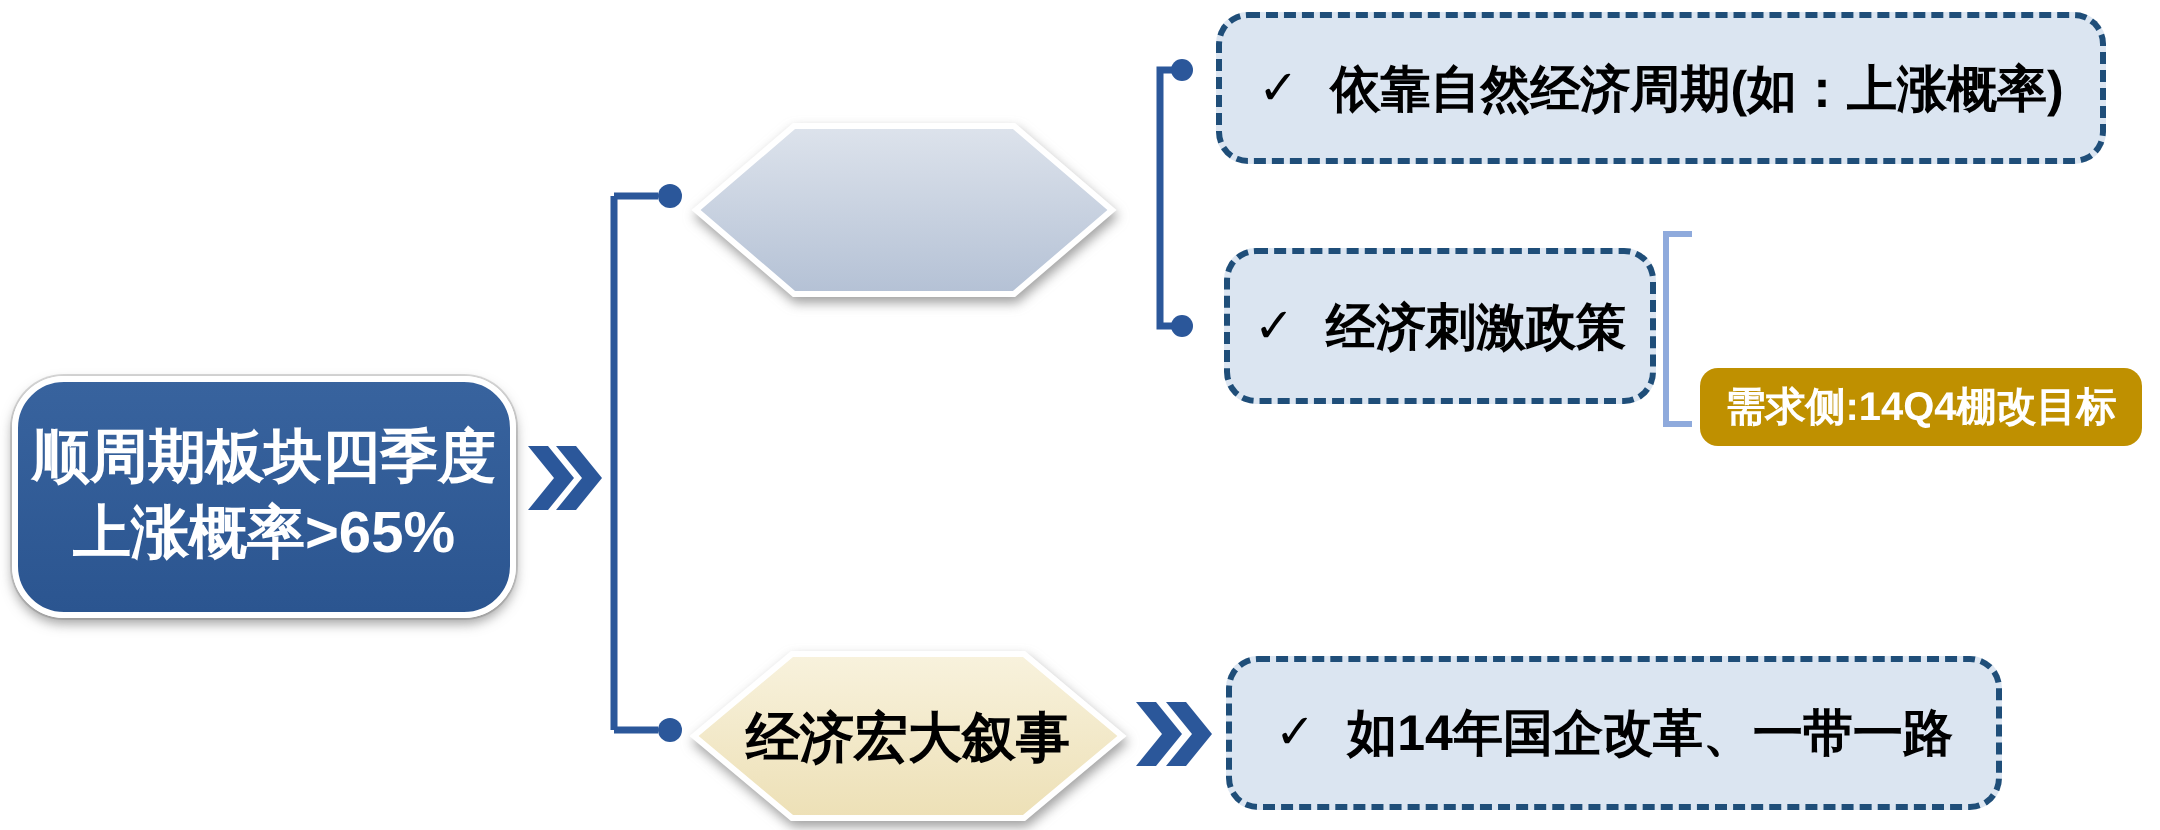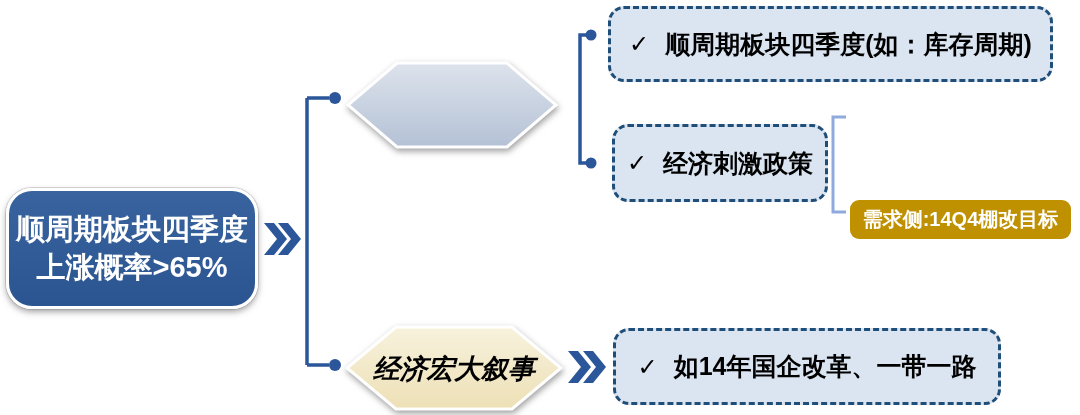--- a/index.html
+++ b/index.html
@@ -14,40 +14,40 @@
     box-shadow:0 3px 6px rgba(90,90,90,.55), 0 0 0 1px rgba(150,150,150,.35);
     display:flex;flex-direction:column;justify-content:center;align-items:center;
     color:#ffffff;font-weight:bold;font-size:29px;line-height:1.3;text-align:center;
   }
 
   .hex-label{
     position:absolute;display:flex;justify-content:center;align-items:center;
     color:#000;font-weight:bold;font-size:27px;text-align:center;
   }
   .hex-label.top{left:345px;top:60px;width:214px;height:88px;}
-  .hex-label.bottom{left:344px;top:325px;width:220px;height:87px;font-style:italic;}
+  .hex-label.bottom{left:344px;top:325px;width:220px;height:87px;}
 
   .dashed-box{
     position:absolute;box-sizing:border-box;
     border:3px dashed #1F4E79;border-radius:16px;background:#DBE5F1;
     display:flex;justify-content:center;align-items:center;
     color:#000;font-weight:bold;font-size:25px;white-space:nowrap;
   }
   .dashed-box .check{margin-right:16px;font-size:24px;}
   .box-top{left:608px;top:6px;width:445px;height:76px;}
   .box-mid{left:612px;top:124px;width:216px;height:78px;}
   .box-bottom{left:613px;top:328px;width:388px;height:77px;}
 
   .gold-box{
     position:absolute;box-sizing:border-box;border-radius:9px;background:#BF9000;
     display:flex;justify-content:center;align-items:center;
     color:#ffffff;font-weight:bold;font-size:20px;white-space:nowrap;
   }
   .gold-1{left:848px;top:103px;width:224px;height:38px;}
-  .gold-2{left:850px;top:200px;width:221px;height:39px;}
+  .gold-2{left:850px;top:184px;width:221px;height:39px;}
 
   .hex-shape{filter:drop-shadow(1px 3px 3px rgba(110,110,110,.65));}
 </style>
 </head>
 <body>
 
 <div class="canvas">
 
   <svg class="overlay" viewBox="0 0 1080 415" xmlns="http://www.w3.org/2000/svg">
     <defs>
@@ -97,21 +97,21 @@
 
   <div class="root-box">
     <div>顺周期板块四季度</div>
     <div>上涨概率&gt;65%</div>
   </div>
 
   <div class="hex-label bottom">经济宏大叙事</div>
 
   <div class="dashed-box box-top">
     <span class="check">✓</span>
-    <span>顺周期板块四季度(如：库存周期)</span>
+    <span>依靠自然经济周期(如：上涨概率)</span>
   </div>
 
   <div class="dashed-box box-mid">
     <span class="check">✓</span>
     <span>经济刺激政策</span>
   </div>
 
   <div class="gold-box gold-2">
     <span>需求侧:14Q4棚改目标</span>
   </div>

